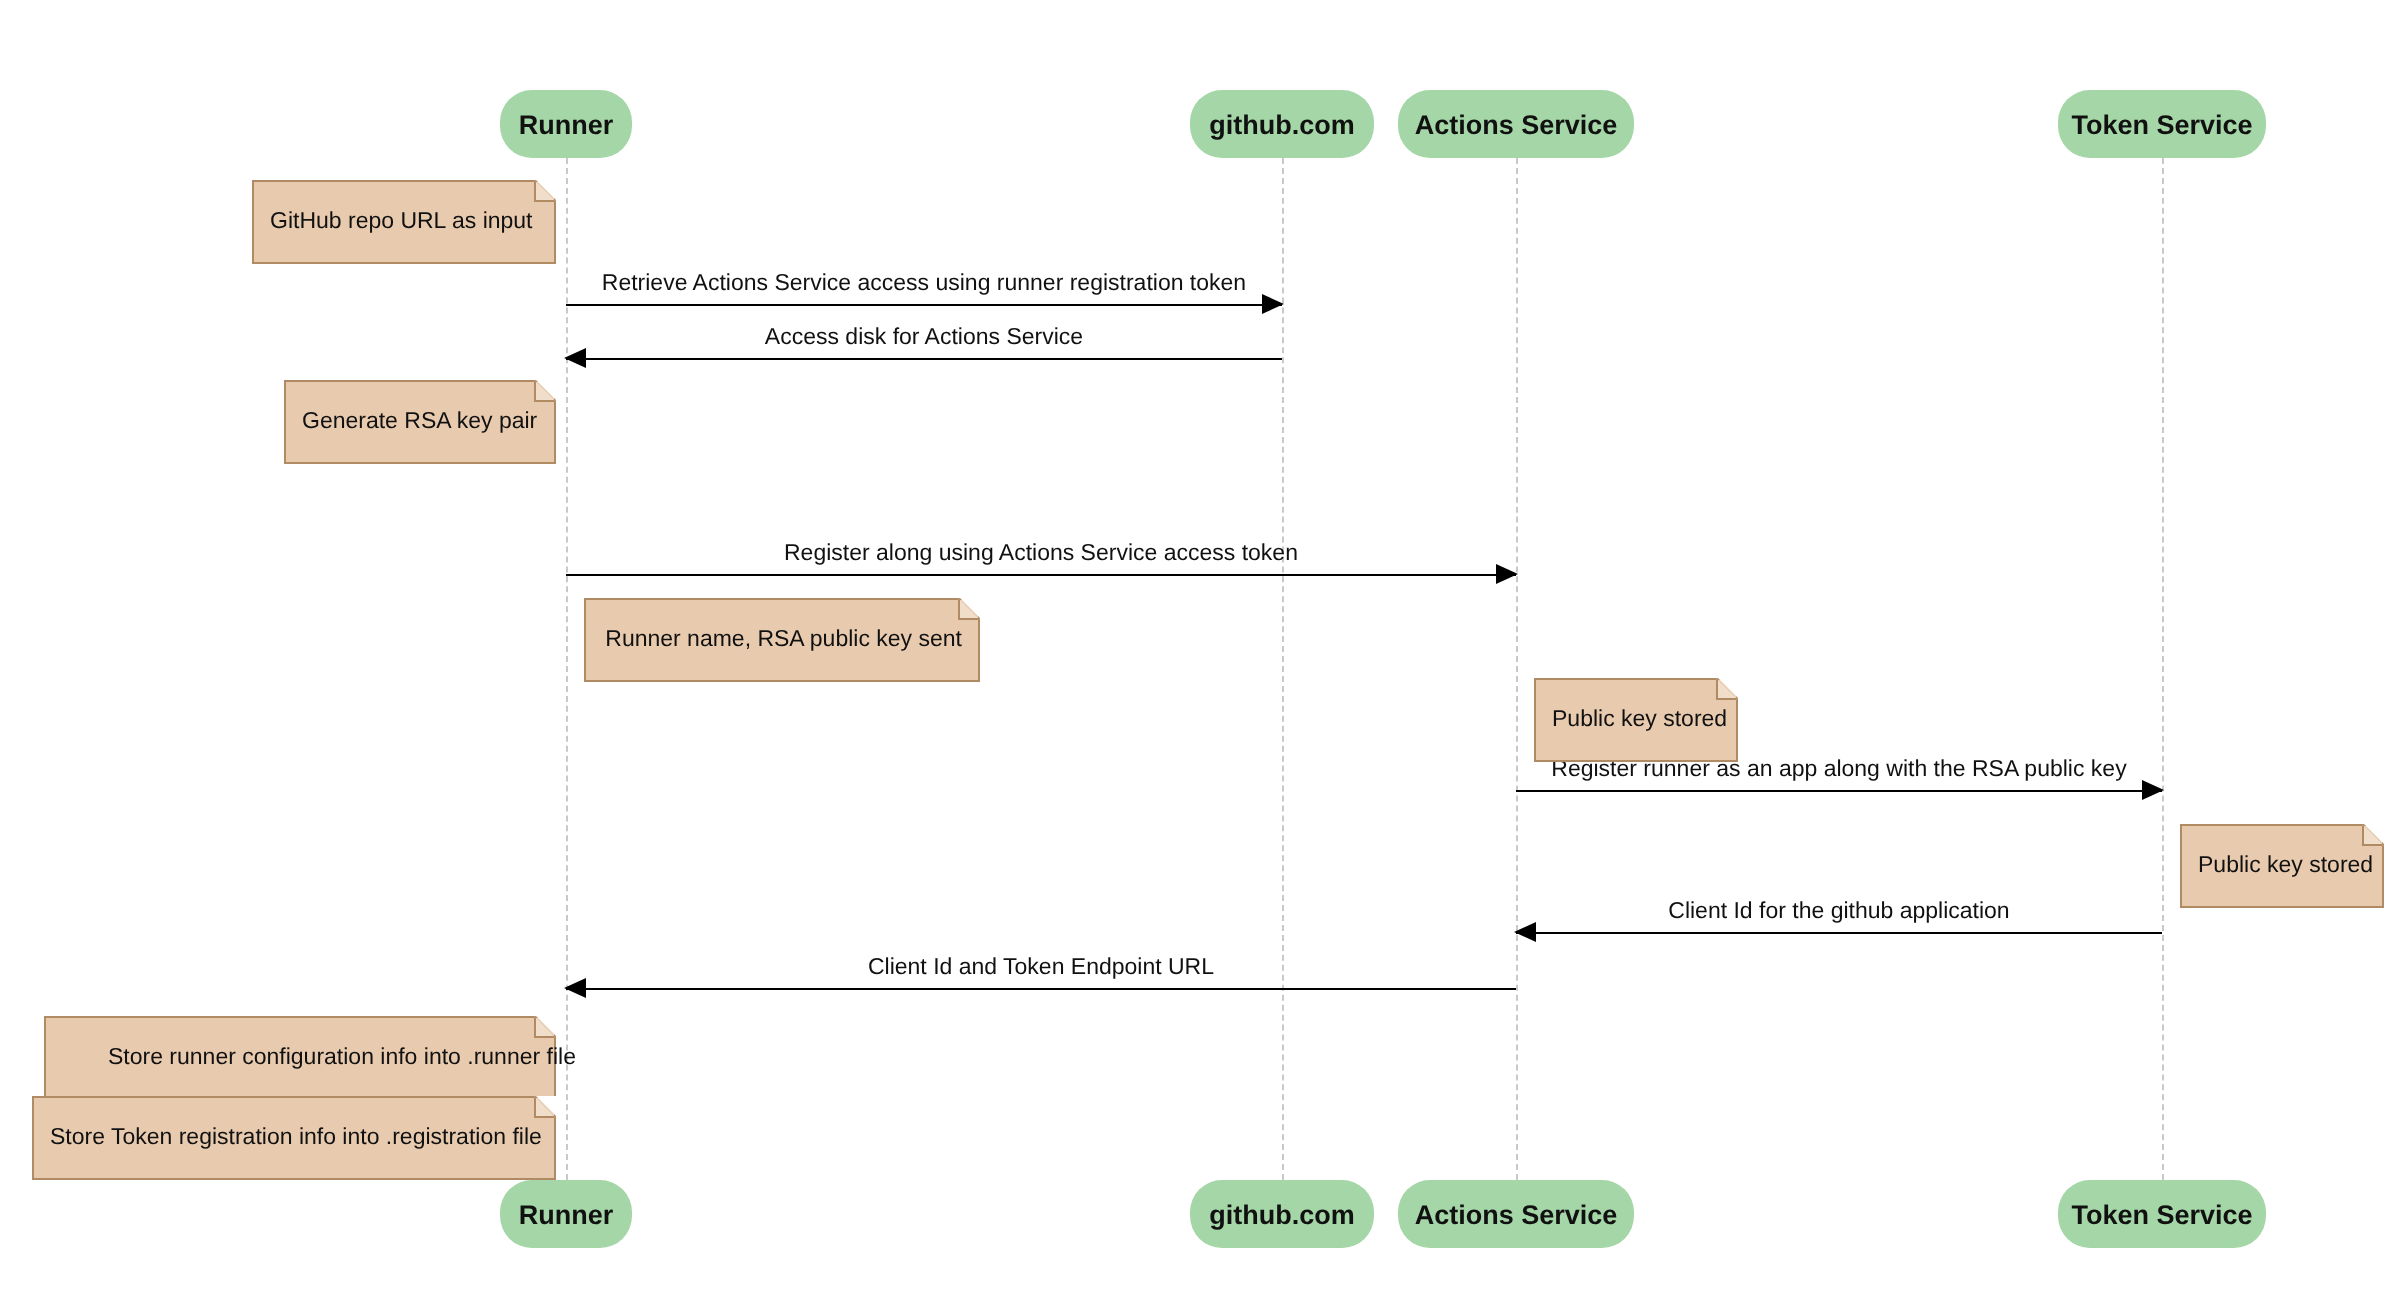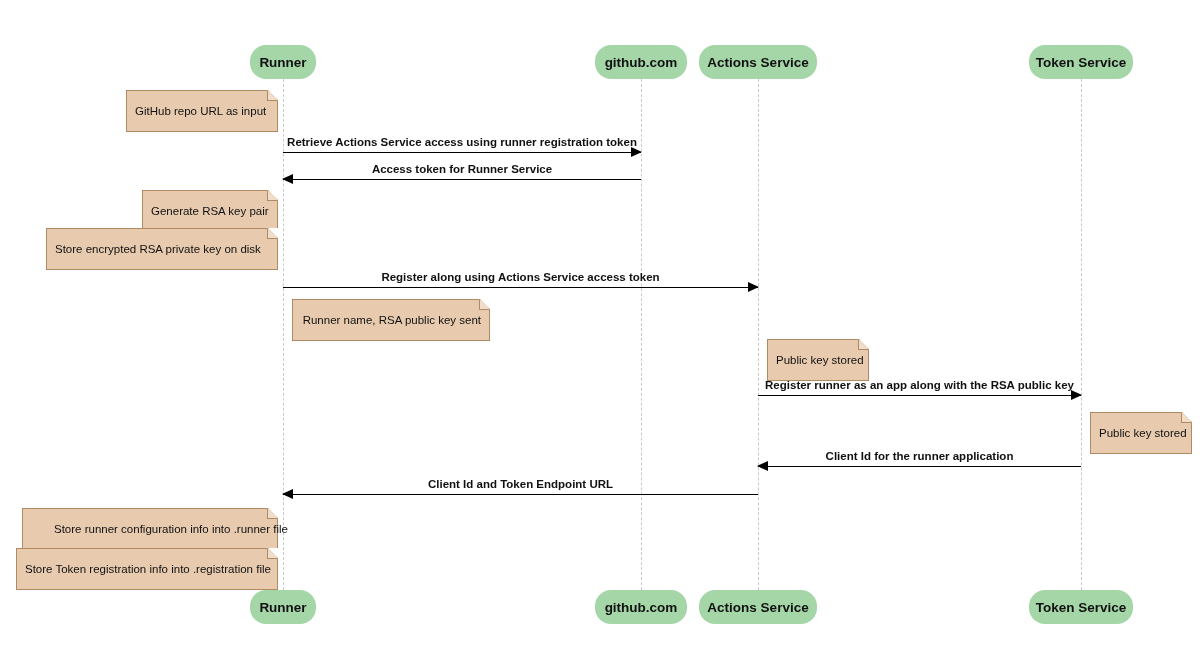--- a/index.html
+++ b/index.html
@@ -85,21 +85,20 @@
     border-top:1.4px solid #000;
   }
   .msg .label{
     position:absolute;
     left:0;right:0;
     bottom:4px;
     text-align:center;
     font-size:11.5px;
     color:#111;
     white-space:nowrap;
-    font-weight:bold;
   }
   .msg .head{
     position:absolute;
     top:-5px;
     width:0;height:0;
     border-top:5.5px solid transparent;
     border-bottom:5.5px solid transparent;
   }
   .msg.right .head{
     right:-1px;
@@ -144,57 +143,52 @@
       <span>Token Service</span>
     </div>
     <div class="msg right" style="left: 283px; width: 358px; top: 152px;">
       <div class="line"></div>
       <div class="head"></div>
       <div class="label">Retrieve Actions Service access using runner registration token</div>
     </div>
     <div class="msg left" style="left: 283px; width: 358px; top: 179px;">
       <div class="line"></div>
       <div class="head"></div>
-      <div class="label">Access token for Runner Service</div>
+      <div class="label">Access disk for Actions Service</div>
     </div>
     <div class="msg right" style="left: 283px; width: 475px; top: 287px;">
       <div class="line"></div>
       <div class="head"></div>
       <div class="label">Register along using Actions Service access token</div>
     </div>
     <div class="msg right" style="left: 758px; width: 323px; top: 395px;">
       <div class="line"></div>
       <div class="head"></div>
       <div class="label">Register runner as an app along with the RSA public key</div>
     </div>
     <div class="msg left" style="left: 758px; width: 323px; top: 466px;">
       <div class="line"></div>
       <div class="head"></div>
-      <div class="label">Client Id for the runner application</div>
+      <div class="label">Client Id for the github application</div>
     </div>
     <div class="msg left" style="left: 283px; width: 475px; top: 494px;">
       <div class="line"></div>
       <div class="head"></div>
       <div class="label">Client Id and Token Endpoint URL</div>
     </div>
     <div class="note" style="left: 126px; top: 90px; width: 152px;">
       <div class="foldcut"></div>
       <div class="fold" style="clip-path: polygon(0px 0px, 100% 100%, 0px 100%);"></div>
       <span>GitHub repo URL as input</span>
     </div>
     <div class="note" style="left: 142px; top: 190px; width: 136px; text-align: center;">
       <div class="foldcut"></div>
       <div class="fold" style="clip-path: polygon(0px 0px, 100% 100%, 0px 100%);"></div>
       <span>Generate RSA key pair</span>
     </div>
-    <div class="note" style="left: 46px; top: 228px; width: 232px;">
-      <div class="foldcut"></div>
-      <div class="fold" style="clip-path: polygon(0px 0px, 100% 100%, 0px 100%);"></div>
-      <span>Store encrypted RSA private key on disk</span>
-    </div>
     <div class="note" style="left: 292px; top: 299px; width: 198px; justify-content: flex-end;">
       <div class="foldcut"></div>
       <div class="fold" style="clip-path: polygon(0px 0px, 100% 100%, 0px 100%);"></div>
       <span>Runner name, RSA public key sent</span>
     </div>
     <div class="note" style="left: 767px; top: 339px; width: 102px;">
       <div class="foldcut"></div>
       <div class="fold" style="clip-path: polygon(0px 0px, 100% 100%, 0px 100%);"></div>
       <span>Public key stored</span>
     </div>

